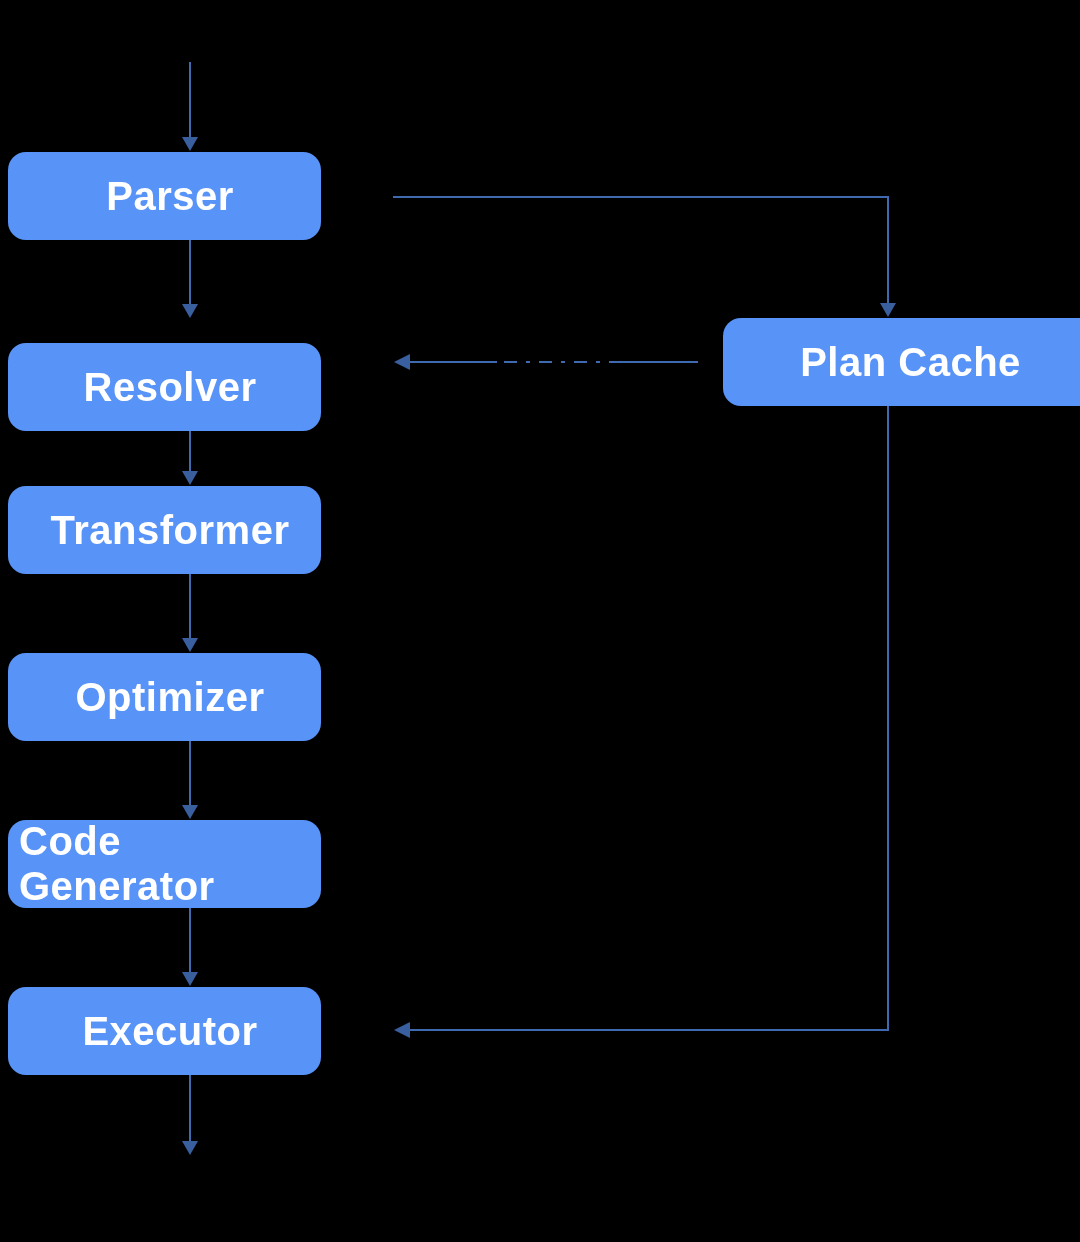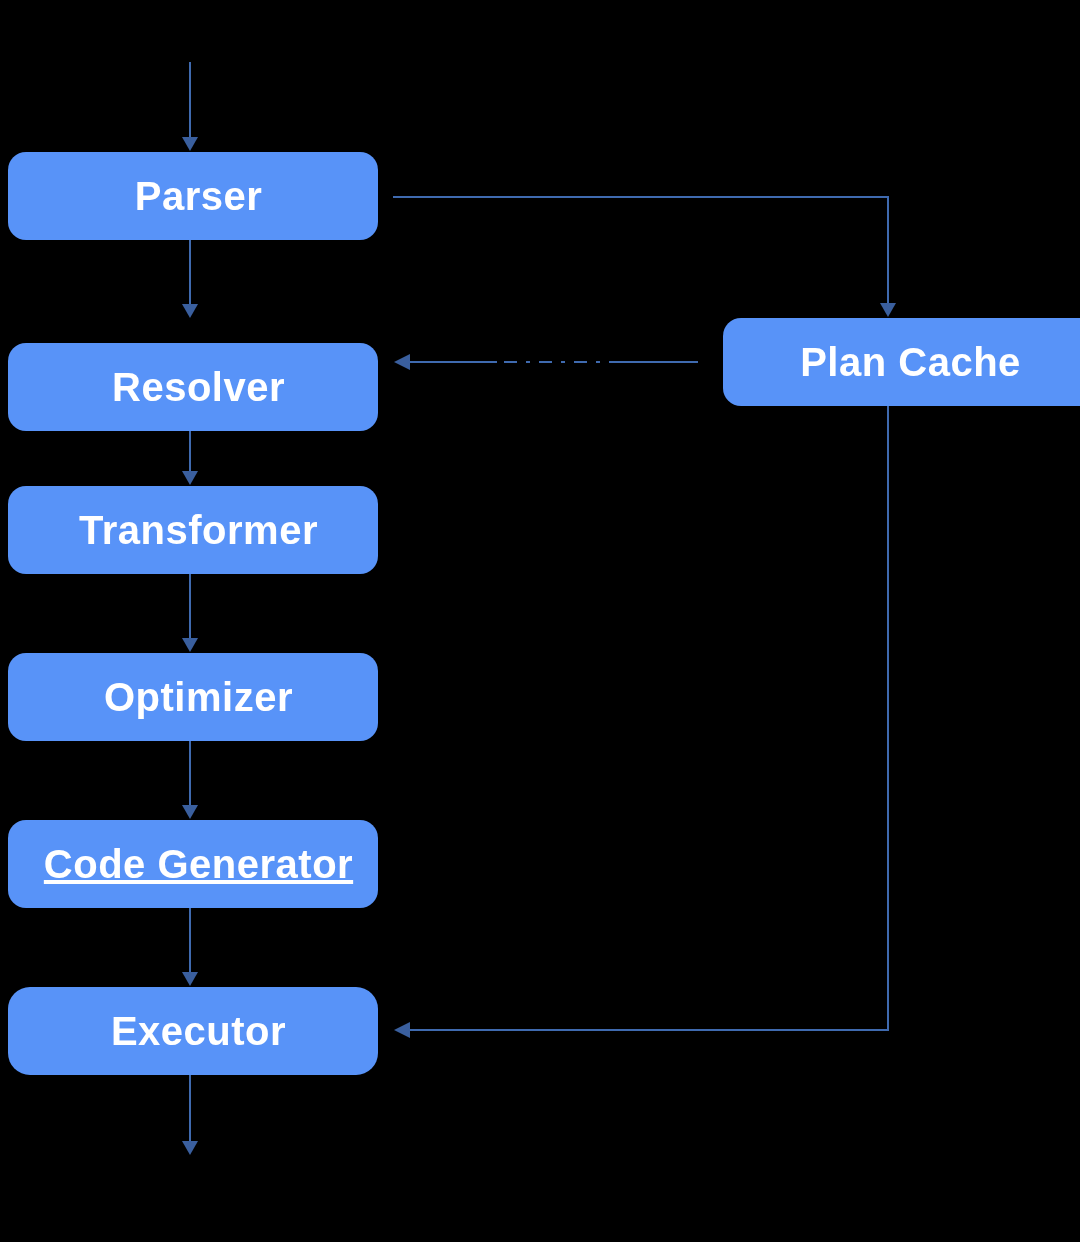--- a/index.html
+++ b/index.html
@@ -22,27 +22,27 @@
     border-radius: 18px;
     display: flex;
     align-items: center;
     justify-content: center;
     color: #ffffff;
     font-size: 40px;
     font-weight: 700;
     letter-spacing: 0.5px;
     box-sizing: border-box;
   }
-  .col-left { left: 8px; width: 370px; padding-left: 11px; }
+  .col-left { left: 8px; width: 313px; padding-left: 11px; }
   #node-parser        { top: 152px; }
   #node-resolver      { top: 319px; margin-top: 24px; }
   #node-transformer   { top: 486px; }
   #node-optimizer     { top: 653px; }
-  #node-code-generator{ top: 820px; text-decoration: underline; }
-  #node-executor      { top: 987px; border-radius: 22px; }
+  #node-code-generator{ top: 820px; }
+  #node-executor      { top: 987px; }
   #node-plan-cache    { left: 698px; top: 318px; width: 375px; margin-left: 25px; }
   svg#wires {
     position: absolute;
     left: 0; top: 0;
     width: 1080px;
     height: 1242px;
     pointer-events: none;
   }
   svg#wires line, svg#wires polyline, svg#wires path {
     stroke: #3F6AAF;

